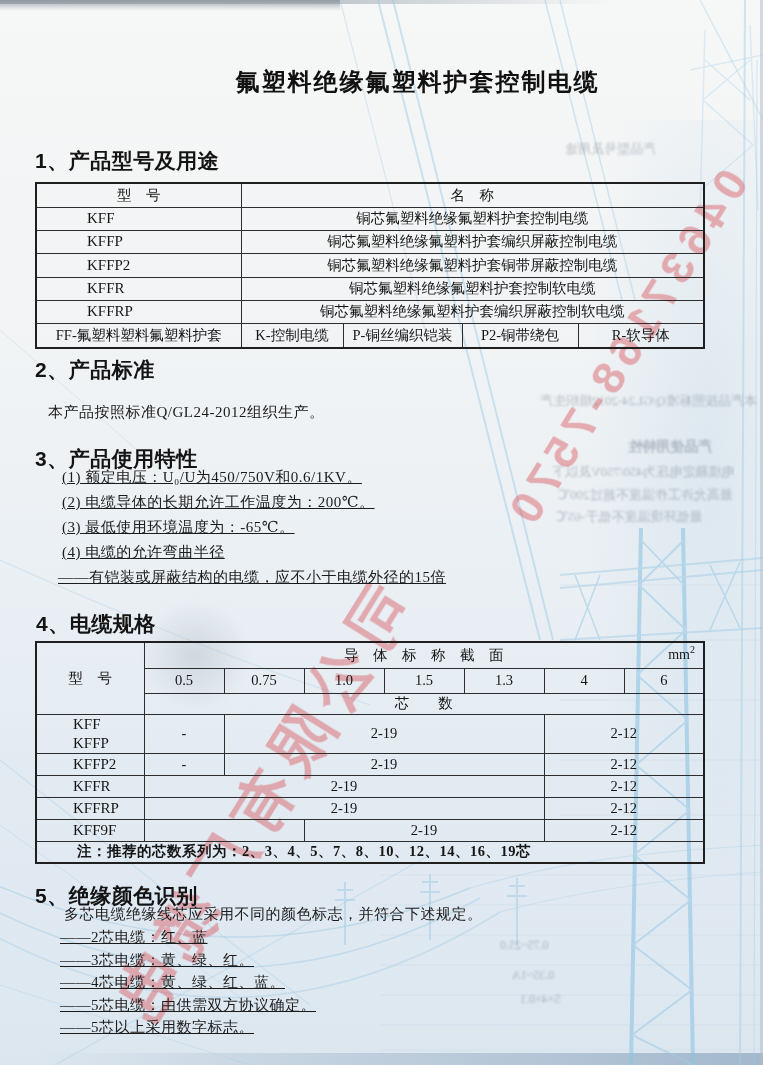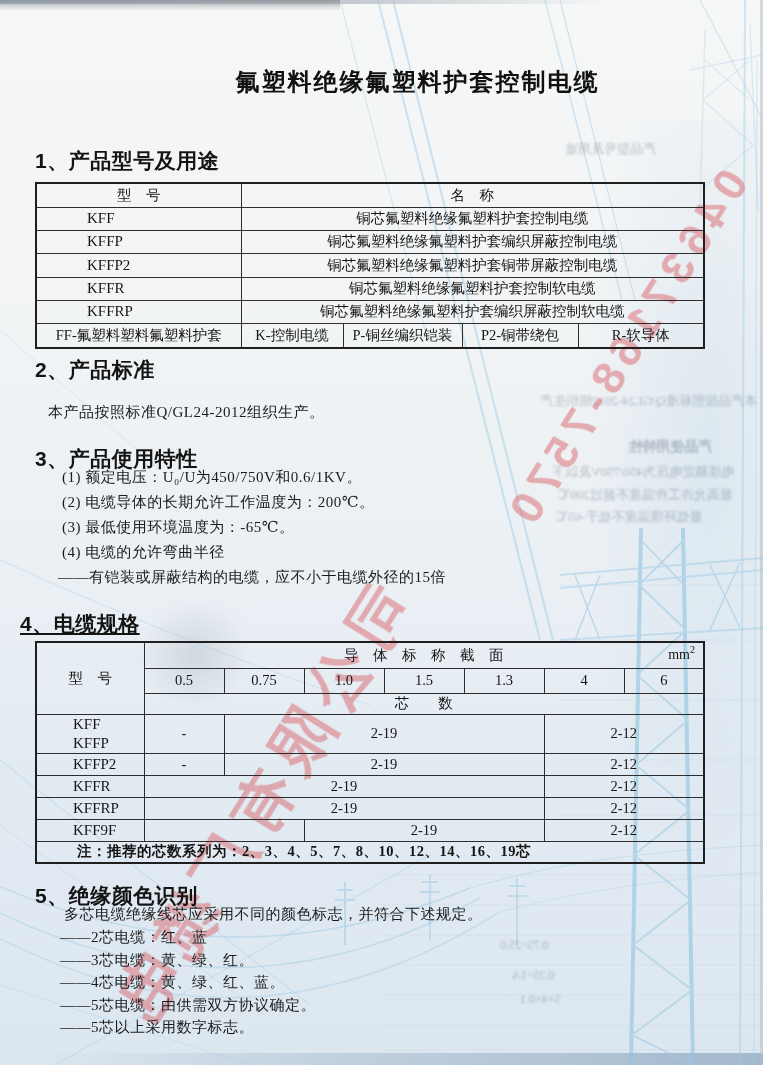--- a/index.html
+++ b/index.html
@@ -36,21 +36,21 @@
   .wm-line span{display:inline-block;transform:scaleX(-1);}
   .wm-phone{left:420px;top:322px;font-size:46px;letter-spacing:7px;transform:rotate(-58deg);transform-origin:center;}
   .wm-company{left:8px;top:765px;font-size:62px;letter-spacing:10px;transform:rotate(-58deg);transform-origin:center;}
 
   .title{position:absolute;left:0;top:66px;width:100%;text-align:center;
     font-family:"Liberation Sans","DejaVu Sans",sans-serif;
     font-weight:bold;font-size:24px;letter-spacing:2px;color:#111;padding-left:36px;}
   .sec-h{position:absolute;font-family:"Liberation Sans","DejaVu Sans",sans-serif;
     font-weight:bold;font-size:21px;color:#141414;letter-spacing:.5px;}
   .body-line{position:absolute;font-size:15px;letter-spacing:.5px;}
-  .list{position:absolute;font-size:15px;letter-spacing:.5px;}
+  .list{position:absolute;font-size:15px;letter-spacing:.5px;text-decoration:underline;}
   .list div{height:25px;line-height:25px;}
   .list5 div{height:22.6px;line-height:22.6px;}
 
   table{border-collapse:collapse;table-layout:fixed;position:absolute;left:35px;width:668px;
     font-size:14.5px;background:transparent;}
   td{border:1px solid #2d2d2d;text-align:center;vertical-align:middle;padding:0;
     overflow:hidden;white-space:nowrap;color:#161616;}
   table.t1{top:182px;}
   table.t2{top:641px;}
   table{border:2px solid #1f1f1f;}
@@ -202,21 +202,21 @@
 
     <div class="sec-h" style="left:35px;top:445px;">3、产品使用特性</div>
     <div class="list" style="left:62px;top:465px;">
       <div>(1) 额定电压：U₀/U为450/750V和0.6/1KV。</div>
       <div>(2) 电缆导体的长期允许工作温度为：200℃。</div>
       <div>(3) 最低使用环境温度为：-65℃。</div>
       <div>(4) 电缆的允许弯曲半径</div>
       <div style="margin-left:-4px">——有铠装或屏蔽结构的电缆，应不小于电缆外径的15倍</div>
     </div>
 
-    <div class="sec-h" style="left:20px;top:610px;text-decoration:underline;">4、电缆规格</div>
+    <div class="sec-h" style="left:36px;top:610px;">4、电缆规格</div>
 
     <table class="t2">
       <colgroup>
           <col style="width:108px">
           <col style="width:80px">
           <col style="width:80px">
           <col style="width:80px">
           <col style="width:80px">
           <col style="width:80px">
           <col style="width:80px">

